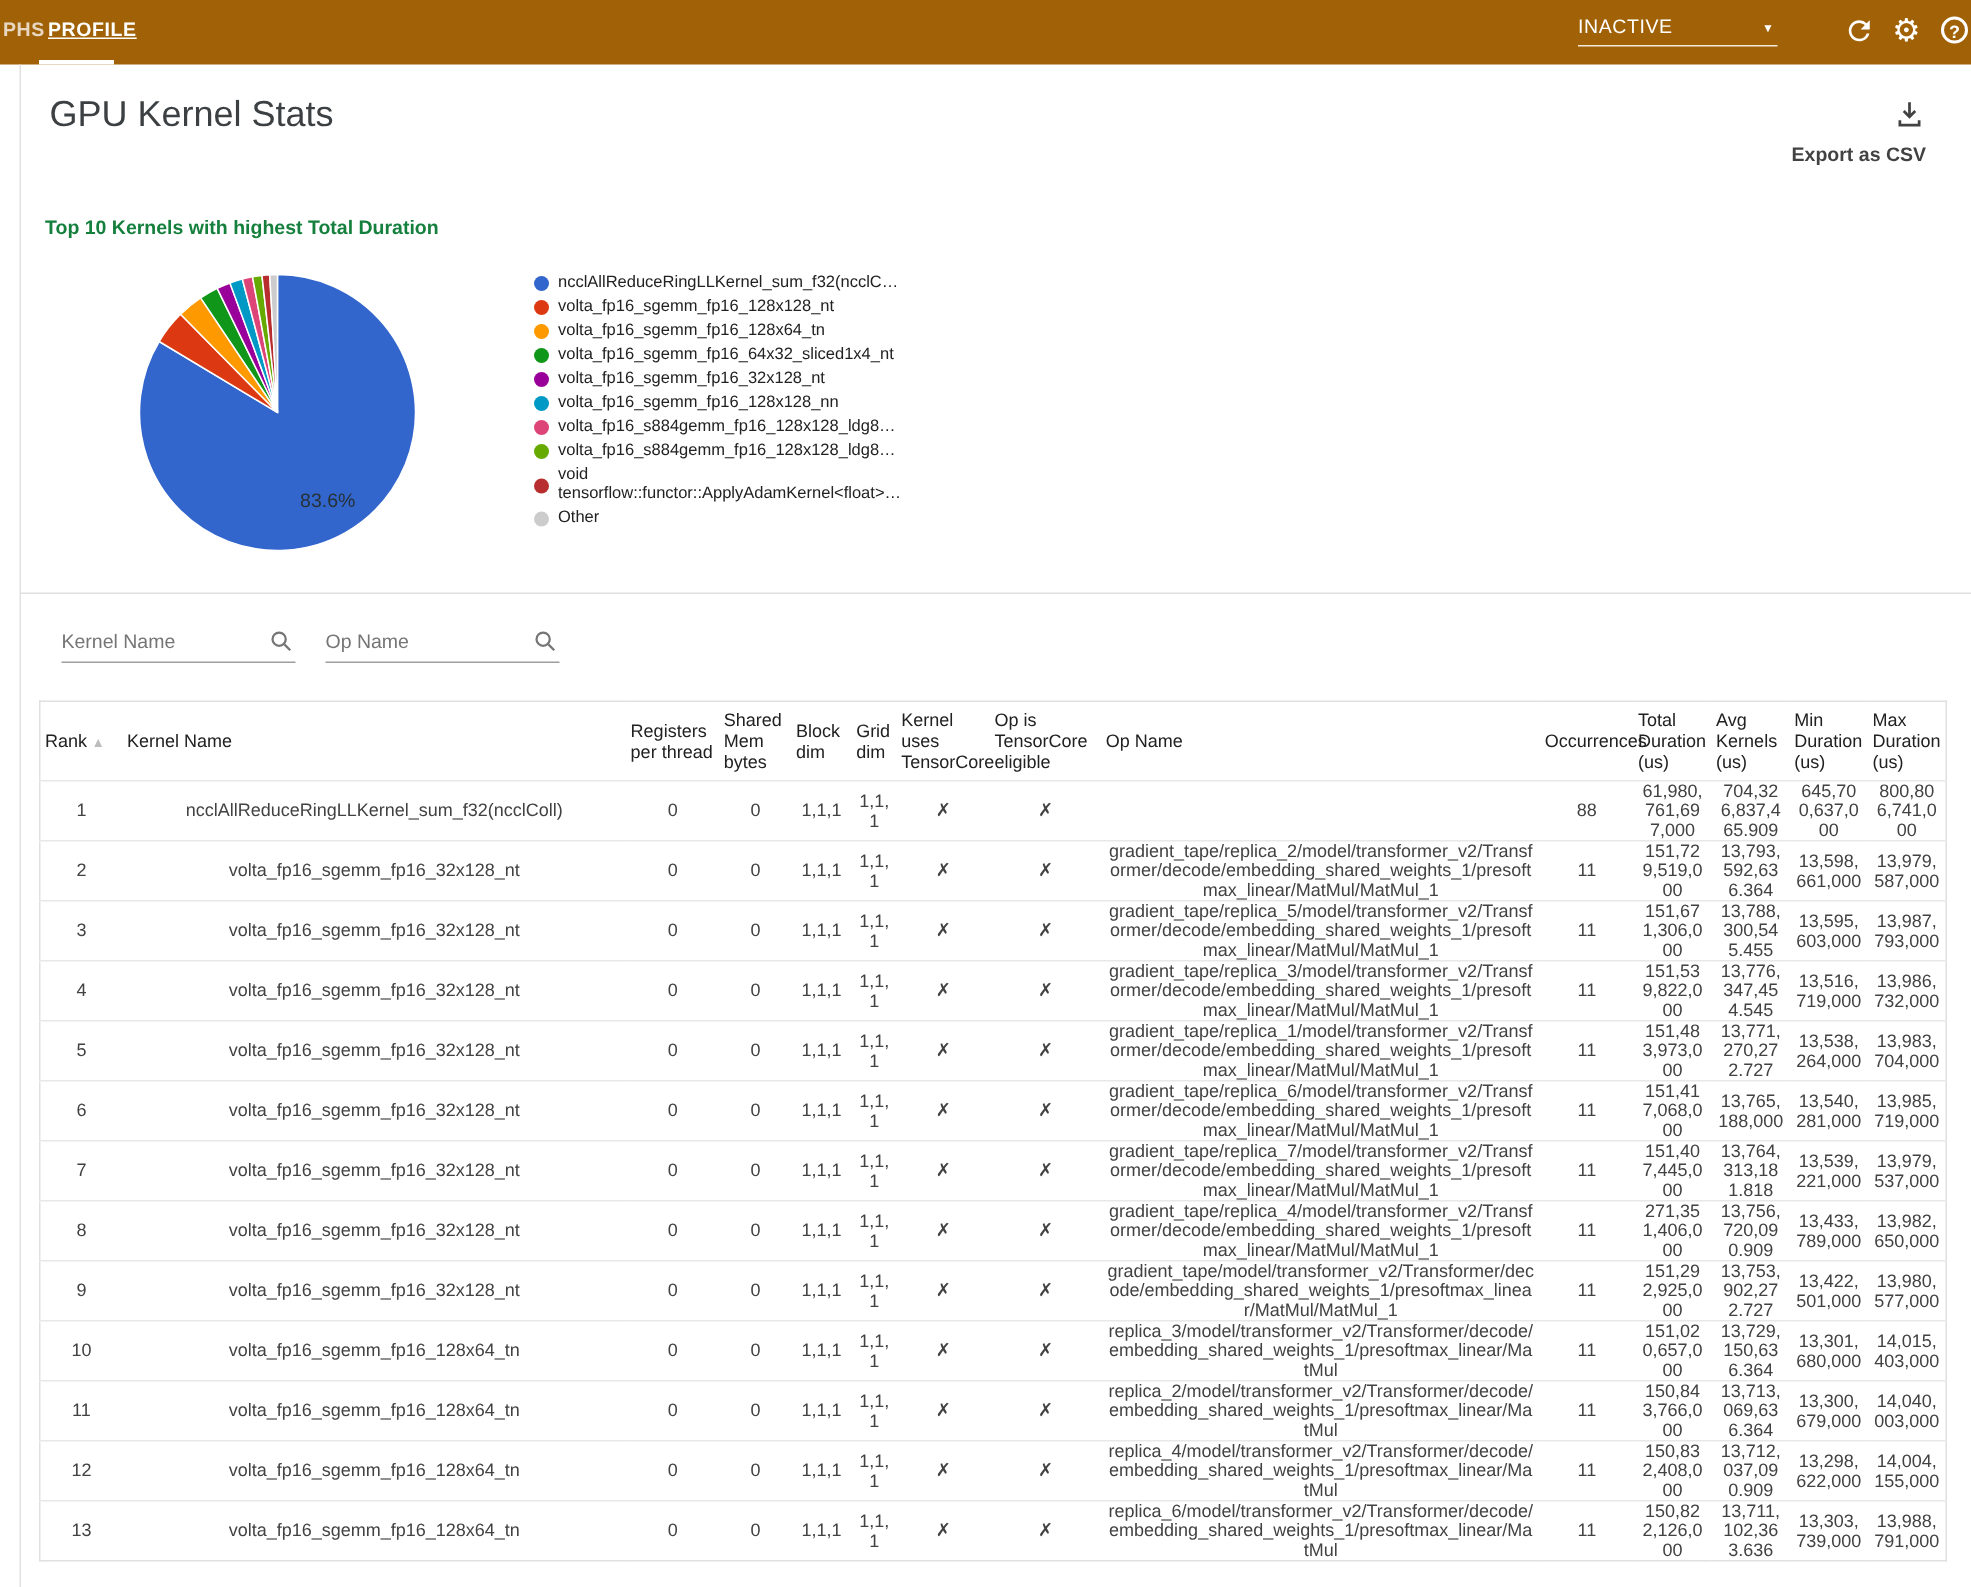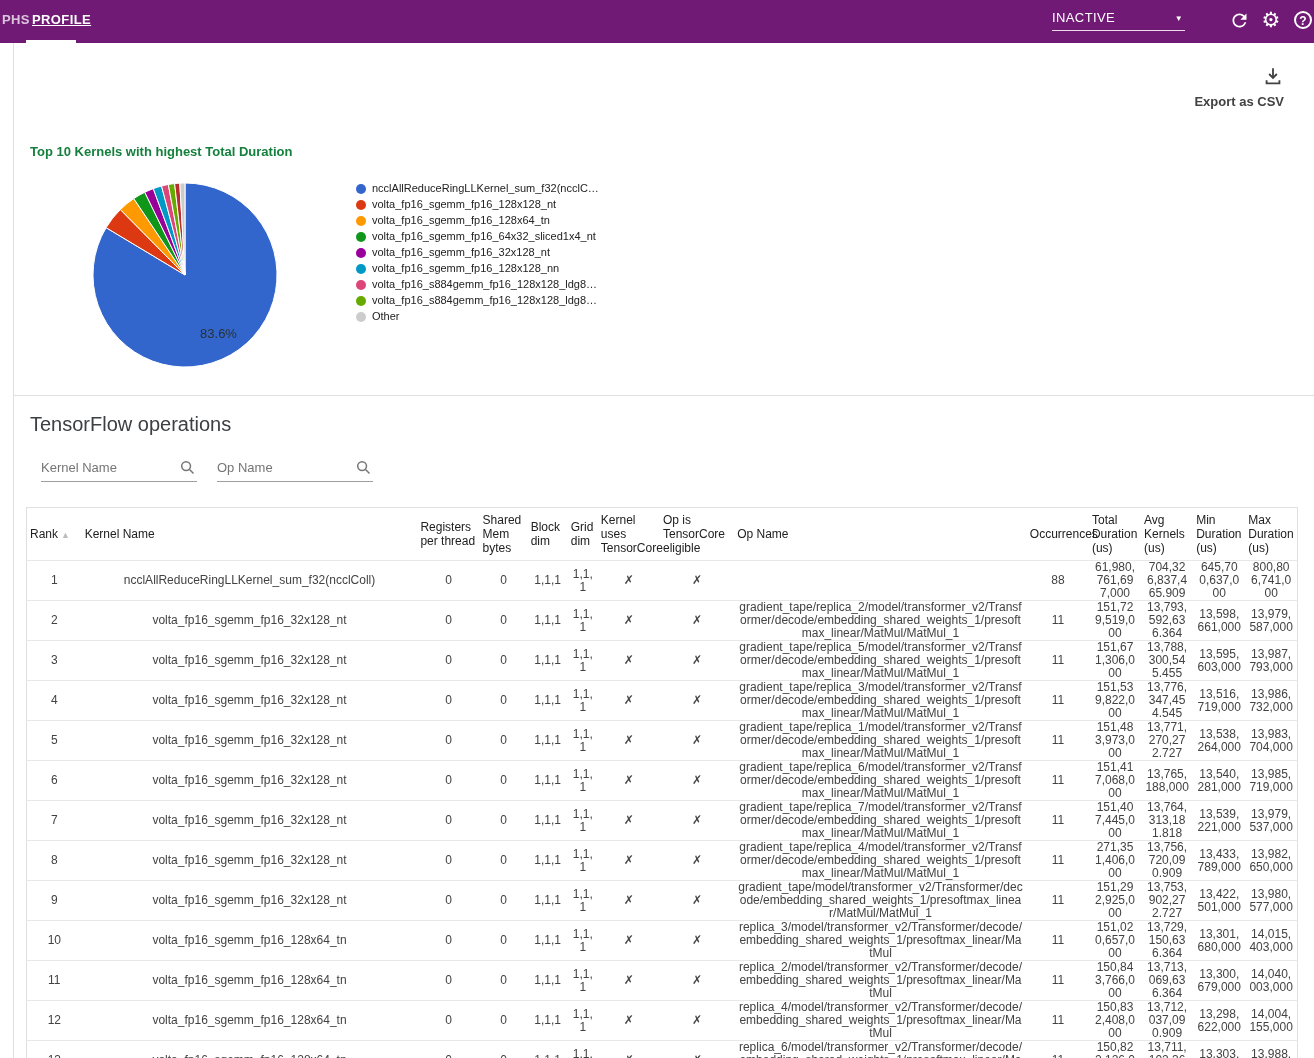--- a/index.html
+++ b/index.html
@@ -2,21 +2,21 @@
 <html><head>
 <meta charset="utf-8">
 <style>
   * { box-sizing: border-box; }
   html,body { margin:0; padding:0; }
   body {
     width:1314px; height:1058px; overflow:hidden; background:#fff;
     font-family:"Liberation Sans", sans-serif; position:relative;
   }
   
-  .topbar { position:relative; height:43px; background:#701a75; color:#fff; }
+  .topbar { position:relative; height:43px; background:#a16207; color:#fff; }
   .tab { position:absolute; top:0; height:43px; line-height:40px; font-weight:bold;
          font-size:13px; letter-spacing:.4px; cursor:pointer; }
   .tab-graphs { left:2px; color:rgba(255,255,255,.75); }
   .tab-profile { left:32px; color:#fff;text-decoration:underline; }
   .tab-indicator { position:absolute; left:26px; bottom:0; width:50px; height:3px; background:#fff; }
   .status-select { position:absolute; left:1052px; top:7px; width:133px; height:24px;
          border-bottom:1px solid rgba(255,255,255,.85); font-size:13px; font-weight:normal;
          letter-spacing:.4px; line-height:22px; cursor:pointer; }
   .status-caret { position:absolute; right:2px; top:1px; font-size:8px; }
   .bar-icon { position:absolute; top:7px; width:26px; height:26px; cursor:pointer;
@@ -83,20 +83,21 @@
   </div>
   <div class="bar-icon icon-gear">⚙</div>
   <div class="bar-icon icon-help">
     <div class="help-circle">?</div>
   </div>
 </div>
 
 <div class="frame">
 
   <div class="sec1">
+    <h1 class="page-title">GPU Kernel Stats</h1>
 
     <div class="export-box">
       <svg width="22" height="22" viewBox="0 0 24 24">
         <path fill="none" stroke="#424242" stroke-width="2" d="M12 3.5v10.5"></path>
         <path fill="none" stroke="#424242" stroke-width="2" d="M7.8 9.8L12 14l4.2-4.2"></path>
         <path fill="none" stroke="#424242" stroke-width="2" d="M5 16.5v3.5h14v-3.5"></path>
       </svg>
       <div class="export-label">Export as CSV</div>
     </div>
 
@@ -143,28 +144,32 @@
         </div>
         <div class="legend-item">
           <span class="legend-dot" style="background: rgb(221, 68, 119);"></span>
           <span class="legend-label">volta_fp16_s884gemm_fp16_128x128_ldg8…</span>
         </div>
         <div class="legend-item">
           <span class="legend-dot" style="background: rgb(102, 170, 0);"></span>
           <span class="legend-label">volta_fp16_s884gemm_fp16_128x128_ldg8…</span>
         </div>
         <div class="legend-item">
+          <span class="legend-dot" style="background: rgb(184, 46, 46);"></span>
+          <span class="legend-label">void
+tensorflow::functor::ApplyAdamKernel&lt;float&gt;…</span>
+        </div>
+        <div class="legend-item">
           <span class="legend-dot" style="background: rgb(204, 204, 204);"></span>
           <span class="legend-label">Other</span>
         </div>
       </div>
   </div>
 
   <div class="sec2">
-    <h2 class="sec2-title">TensorFlow operations</h2>
 
     <div class="search-row">
       <div class="search-field">
         <input type="text" placeholder="Kernel Name" style="">
         <svg class="search-icon" width="15" height="15" viewBox="0 0 16 16">
           <circle cx="6.5" cy="6.5" r="4.7" fill="none" stroke="#757575" stroke-width="1.6"></circle>
           <line x1="10.2" y1="10.2" x2="14.4" y2="14.4" stroke="#757575" stroke-width="1.6"></line>
         </svg>
       </div>
       <div class="search-field">

